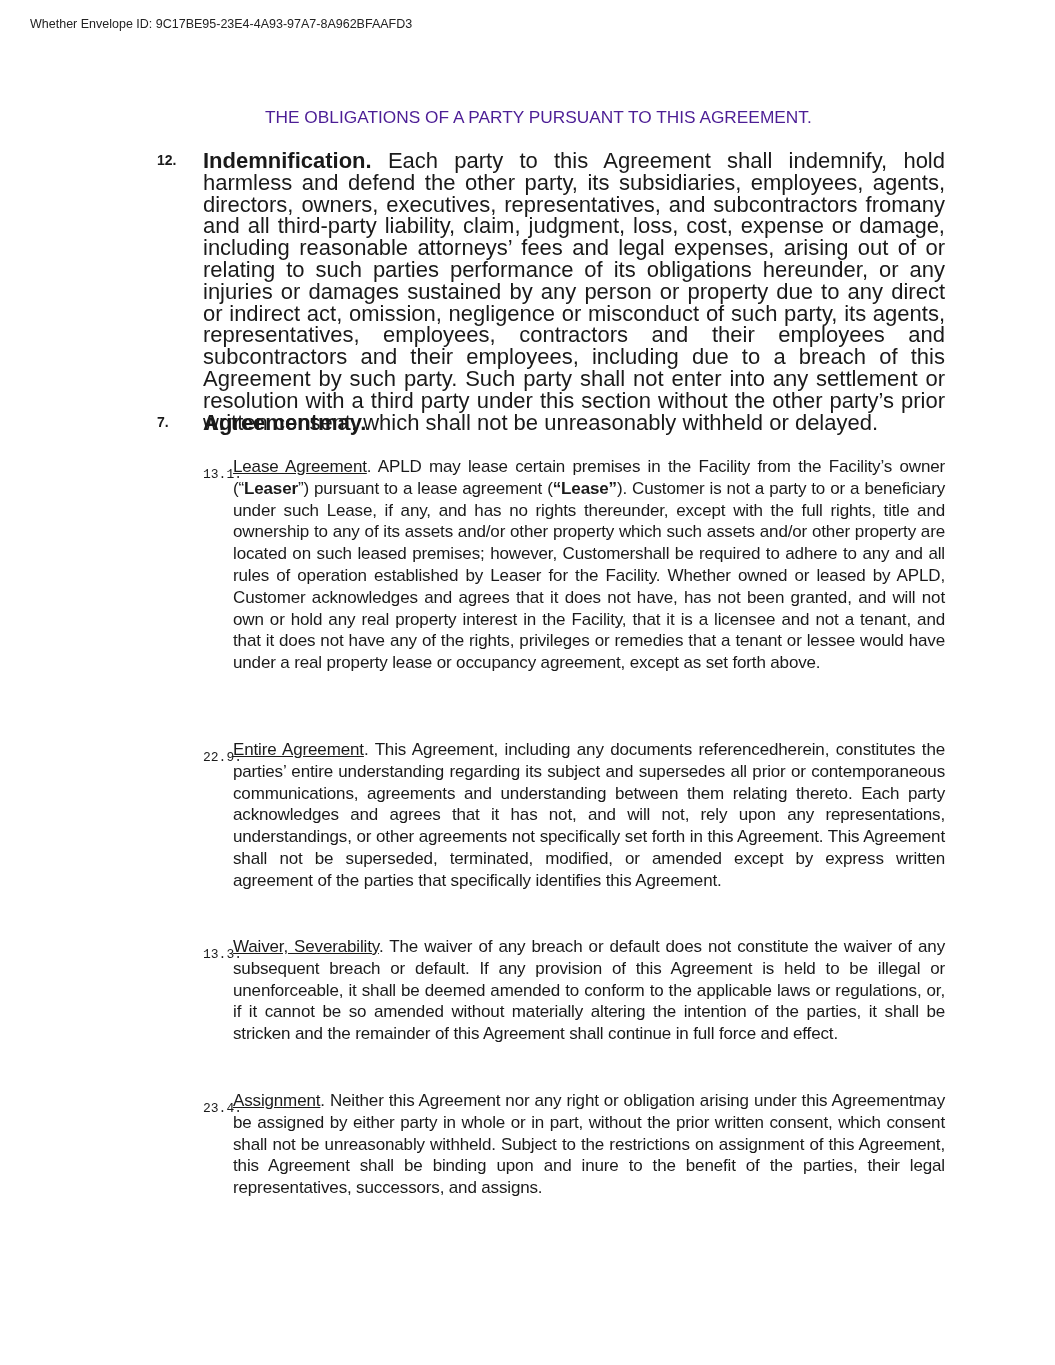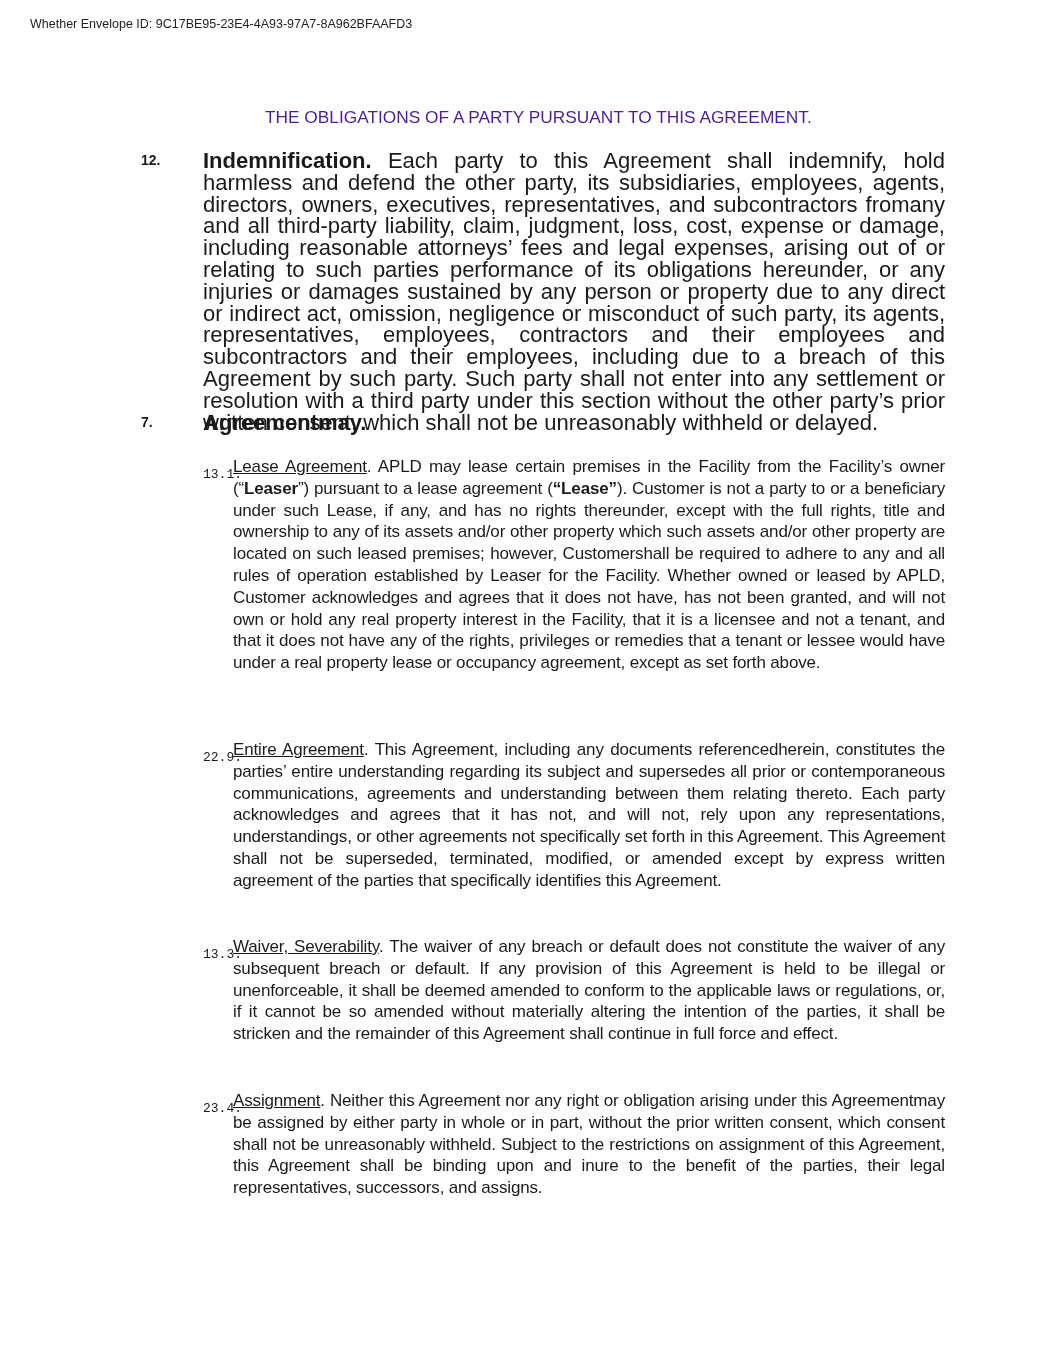--- a/index.html
+++ b/index.html
@@ -12,21 +12,21 @@
     font-size: 12.5px; color: #222;
   }
   .carry {
     position: absolute; left: 265px; top: 107px;
     font-size: 17.3px; line-height: 21.8px; color: #4c1d95;
   }
   .section {
     position: absolute; left: 141px; width: 804px;
   }
   .sec-num {
-    position: absolute; left: 0; top: 0;
+    position: absolute; left: 16px; top: 0;
     font-weight: bold; font-size: 14px; line-height: 21.8px; width: 60px;
   }
   .sec-body {
     margin-left: 62px;
     font-size: 22px; line-height: 21.8px;
     text-align: justify; color: #1a1a1a;
   }
   .sec-title { font-weight: bold; }
   .sub {
     position: absolute; left: 203px; width: 742px;

